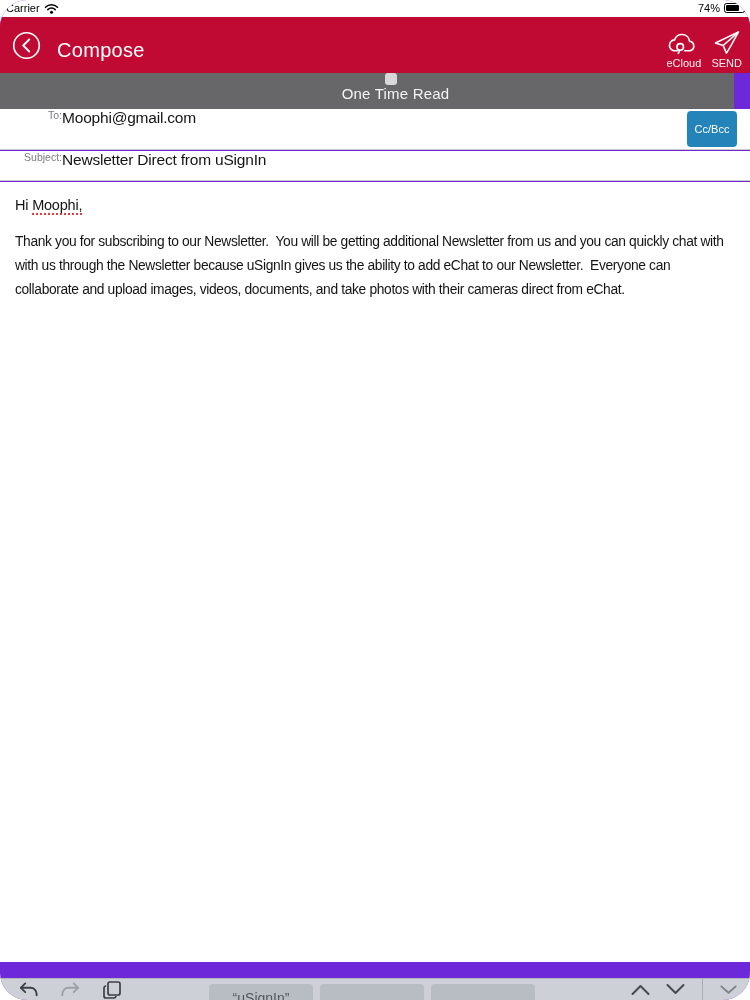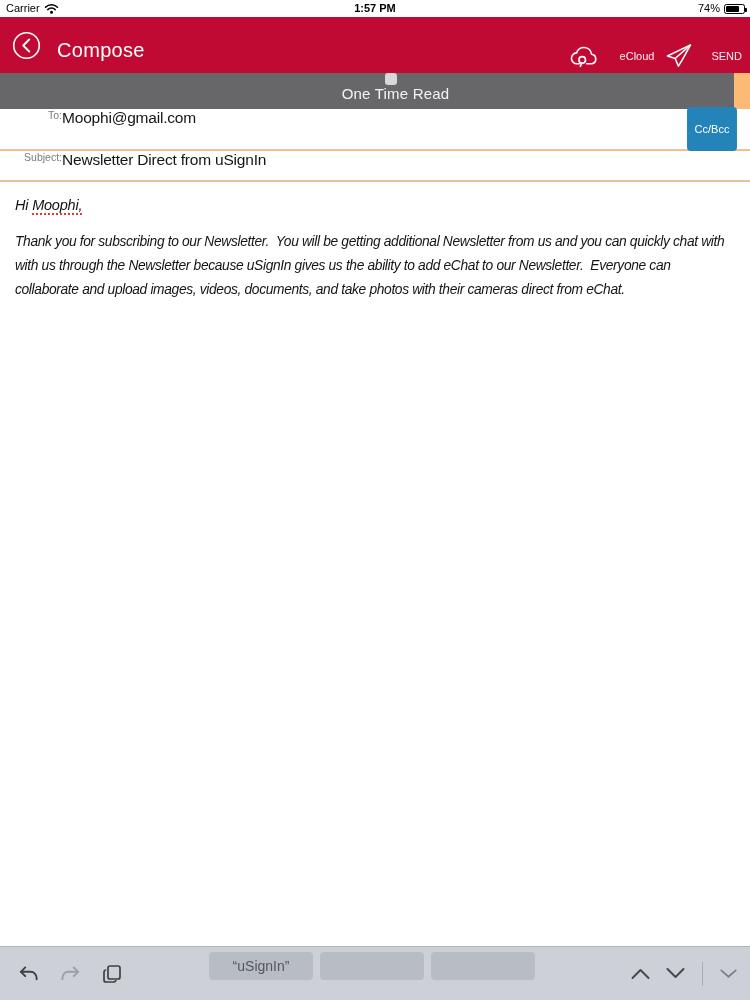--- a/index.html
+++ b/index.html
@@ -1,31 +1,31 @@
 <!DOCTYPE html>
 <html><head>
 <meta charset="utf-8">
 <style>
   * { margin: 0; padding: 0; box-sizing: border-box; }
   html, body { background: #fff; }
   body { font-family: "Liberation Sans", sans-serif; }
   .screen {
     position: relative; width: 750px; height: 1000px;
-    background: #fdba74; overflow: hidden;
+    background: #6d28d9; overflow: hidden; border-radius: 27px;
   }
 
   
   .status-bar {
     position: absolute; top: 0; left: 0; right: 0; height: 17px;
     background: #ffffff; color: #000;
     font-size: 11px; font-weight: 500;
   }
   .sb-left { position: absolute; left: 6px; top: 2px; display: flex; align-items: center; gap: 4px; }
   .sb-time { position: absolute; left: 0; right: 0; top: 2px; text-align: center; font-weight: 600; }
-  .sb-right { position: absolute; right: 5px; top: 2px; display: flex; align-items: flex-end; gap: 4px; margin-left: 20px; }
+  .sb-right { position: absolute; right: 5px; top: 2px; display: flex; align-items: center; gap: 4px; margin-left: 20px; }
   .battery-shell {
     position: relative; width: 21px; height: 10px;
     border: 1px solid #000; border-radius: 2.5px; display: inline-block;
   }
   .battery-fill { position: absolute; left: 1px; top: 1px; bottom: 1px; width: 13px; background: #000; border-radius: 1px; }
   .battery-nub { position: absolute; right: -3px; top: 2.5px; width: 2px; height: 4px; background: #000; border-radius: 0 1px 1px 0; }
 
   
   .nav-bar {
     position: absolute; top: 17px; left: 0; right: 0; height: 56px;
@@ -33,21 +33,21 @@
   }
   .back-btn {
     background: none; border: none; cursor: pointer;
     margin-left: 10px; width: 32px; height: 32px; padding: 0;
     display: flex; align-items: center; justify-content: center;
   }
   .nav-title { color: #ffffff; font-size: 20px; font-weight: 400; margin-left: 15px; letter-spacing: 0.3px; margin-top: 10px; }
   .nav-actions { position: absolute; right: 8px; bottom: 4px; display: flex; align-items: flex-end; gap: 10px; }
   .nav-action {
     background: none; border: none; cursor: pointer;
-    display: flex; flex-direction: row; align-items: center; gap: 17px;
+    display: flex; flex-direction: column; align-items: center; gap: 1px;
     color: #ffffff; font-family: "Liberation Sans", sans-serif;
   }
   .nav-action .action-label { font-size: 11px; color: #ffeef1; }
 
   
   .options-bar {
     position: absolute; top: 73px; left: 0; right: 16px; height: 36px;
     background: #67676a; display: flex; align-items: center; padding-left: 48px; flex-direction: column;
   }
   .otr-checkbox {
@@ -57,40 +57,40 @@
   .otr-label { color: #f4f4f4; font-size: 15px; margin-left: 9px; letter-spacing: 0.2px; }
 
   
   .field-row { position: absolute; left: 0; right: 0; background: #fff; display: flex; align-items: flex-start; }
   .to-row { top: 109px; height: 41px; border-bottom: 1px solid #cacaca; }
   .subject-row { top: 151px; height: 30px; border-bottom: 1px solid #cacaca; }
   .field-label { width: 62px; text-align: right; font-size: 10.5px; color: #7b7b80; flex: none; }
   .field-value { font-size: 15.5px; color: #141414; letter-spacing: -0.2px; }
   .ccbcc-btn {
     position: absolute; right: 13px; top: 50%; transform: translateY(-50%);
-    width: 50px; height: 44px; background: #2484ba; color: #fff;
+    width: 50px; height: 36px; background: #2484ba; color: #fff;
     border: none; border-radius: 4px; font-size: 11px; cursor: pointer;
     font-family: "Liberation Sans", sans-serif;
   }
 
   
   .body-editor {
     position: absolute; top: 182px; left: 0; right: 0; bottom: 38px;
-    background: #fff; padding: 15px 15px 0 15px; cursor: text; font-style: italic;
+    background: #fff; padding: 15px 15px 0 15px; cursor: text;
   }
   .greeting { font-size: 14.5px; color: #141414; white-space: pre-wrap; letter-spacing: -0.2px; }
   .misspelled { border-bottom: 2px dotted #e03a3a; padding-bottom: 0px; }
   .paragraph {
     margin-top: 17px; font-size: 13.8px; letter-spacing: -0.35px;
     line-height: 24px; color: #141414; white-space: pre-wrap; max-width: 712px;
   }
 
   
   .keyboard-bar {
-    position: absolute; left: 0; right: 0; bottom: 0; height: 54px;
+    position: absolute; left: 0; right: 0; bottom: 0; height: 22px;
     background: #cdd1d7; border-top: 1px solid #b2b5ba;
   }
   .kb-btn { background: none; border: none; padding: 0; cursor: pointer; display: flex; align-items: center; justify-content: center; }
   .kb-left { position: absolute; left: 17px; top: 0; bottom: 0; display: flex; align-items: center; gap: 19px; }
   .kb-suggestions { position: absolute; left: 209px; top: 5px; display: flex; gap: 7px; }
   .chip {
     width: 104px; height: 28px; background: #b8bdc3; border: none; border-radius: 4px;
     color: #53565c; font-size: 14px; cursor: pointer; font-family: "Liberation Sans", sans-serif;
   }
   .kb-right { position: absolute; right: 12px; top: 0; bottom: 0; display: flex; align-items: center; }
@@ -104,21 +104,20 @@
 
   <div class="status-bar">
     <div class="sb-left">
       <span>Carrier</span>
       <svg width="15" height="11" viewBox="0 0 15 11">
         <path d="M1.5 4.2 a8.6 8.6 0 0 1 12 0" fill="none" stroke="#000" stroke-width="1.5" stroke-linecap="round"></path>
         <path d="M3.8 6.6 a5.2 5.2 0 0 1 7.4 0" fill="none" stroke="#000" stroke-width="1.5" stroke-linecap="round"></path>
         <circle cx="7.5" cy="9.2" r="1.5" fill="#000"></circle>
       </svg>
     </div>
-    <div class="sb-time">1:57 PM</div>
     <div class="sb-right">
       <span>74%</span>
       <span class="battery-shell">
         <span class="battery-fill"></span>
         <span class="battery-nub"></span>
       </span>
     </div>
   </div>
 
   <div class="nav-bar">

